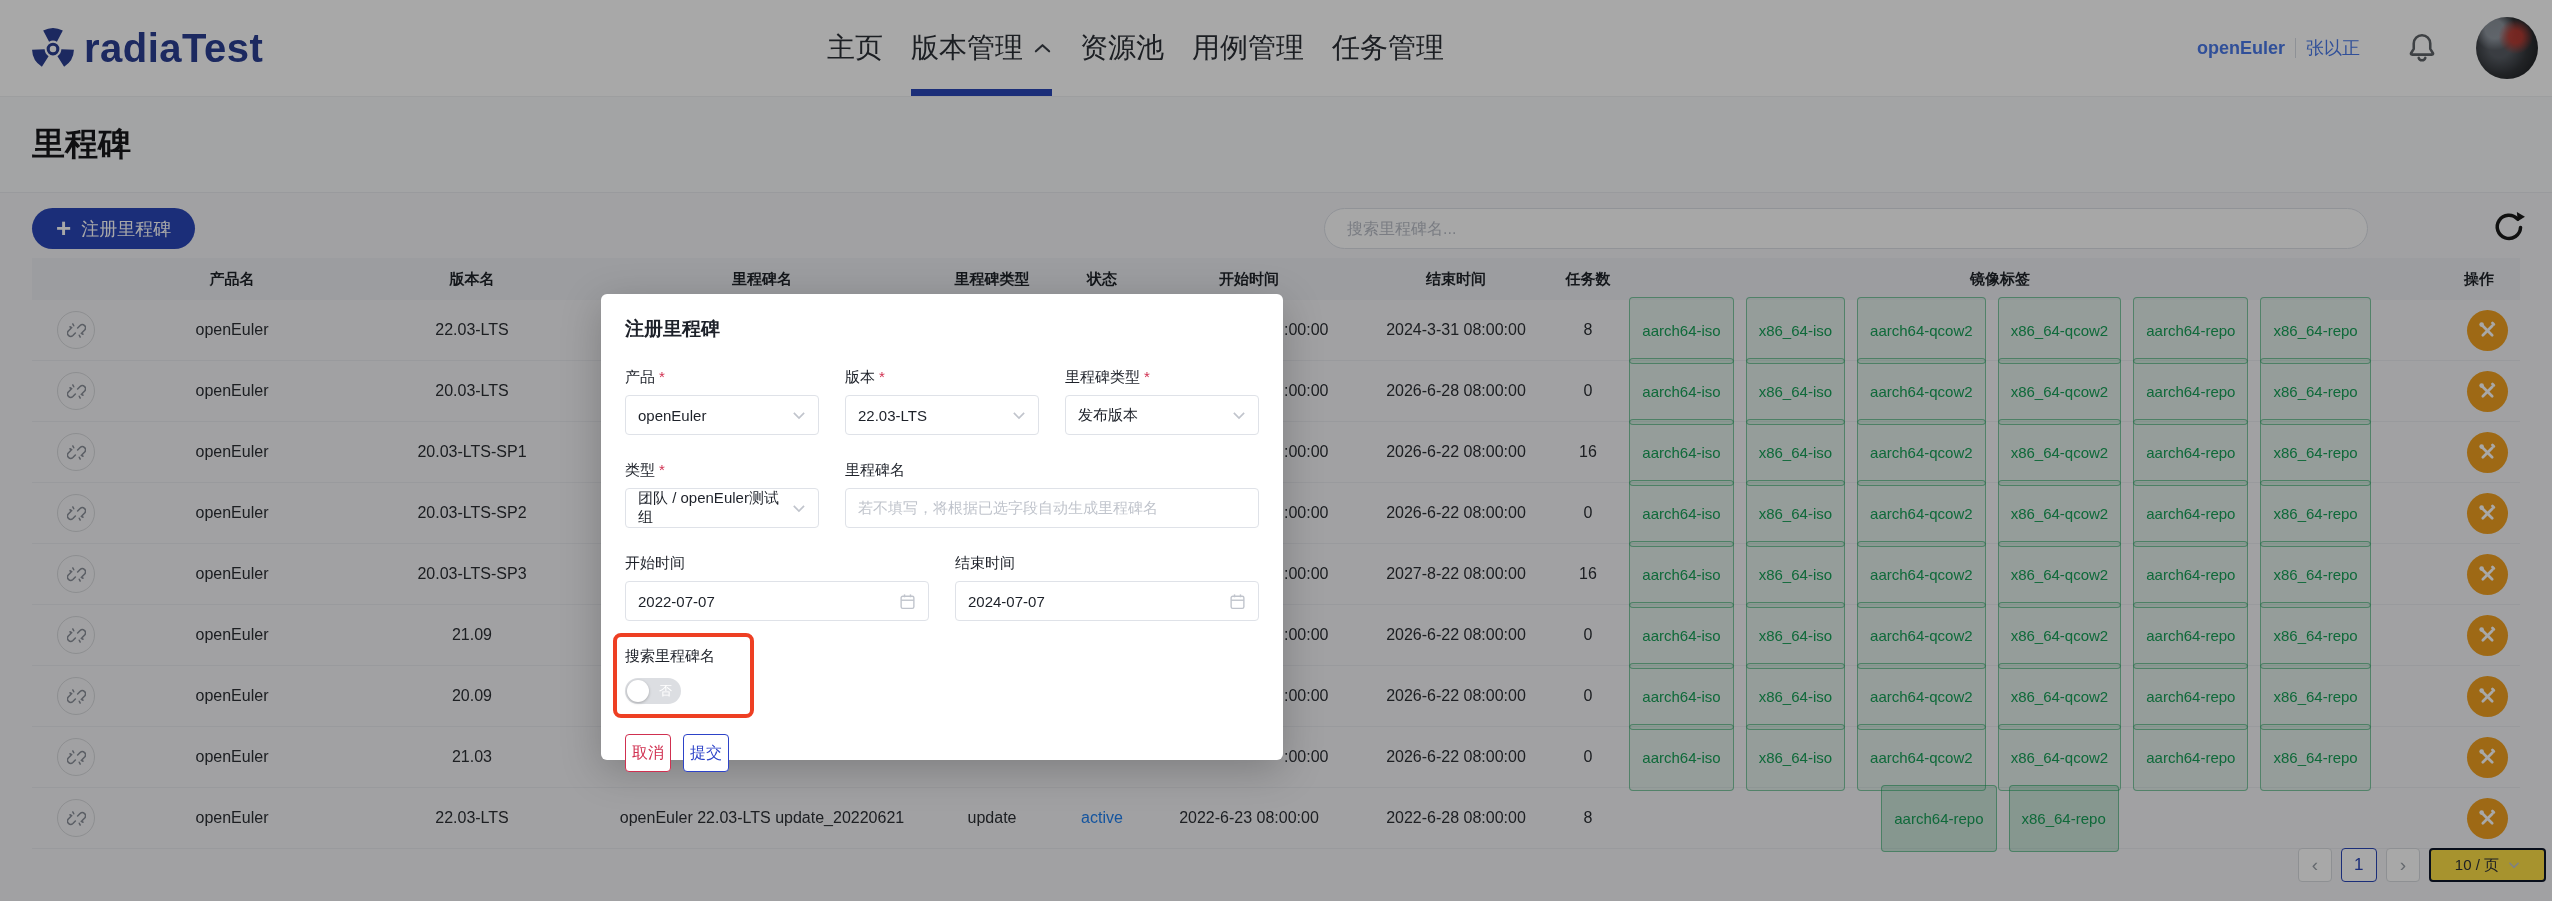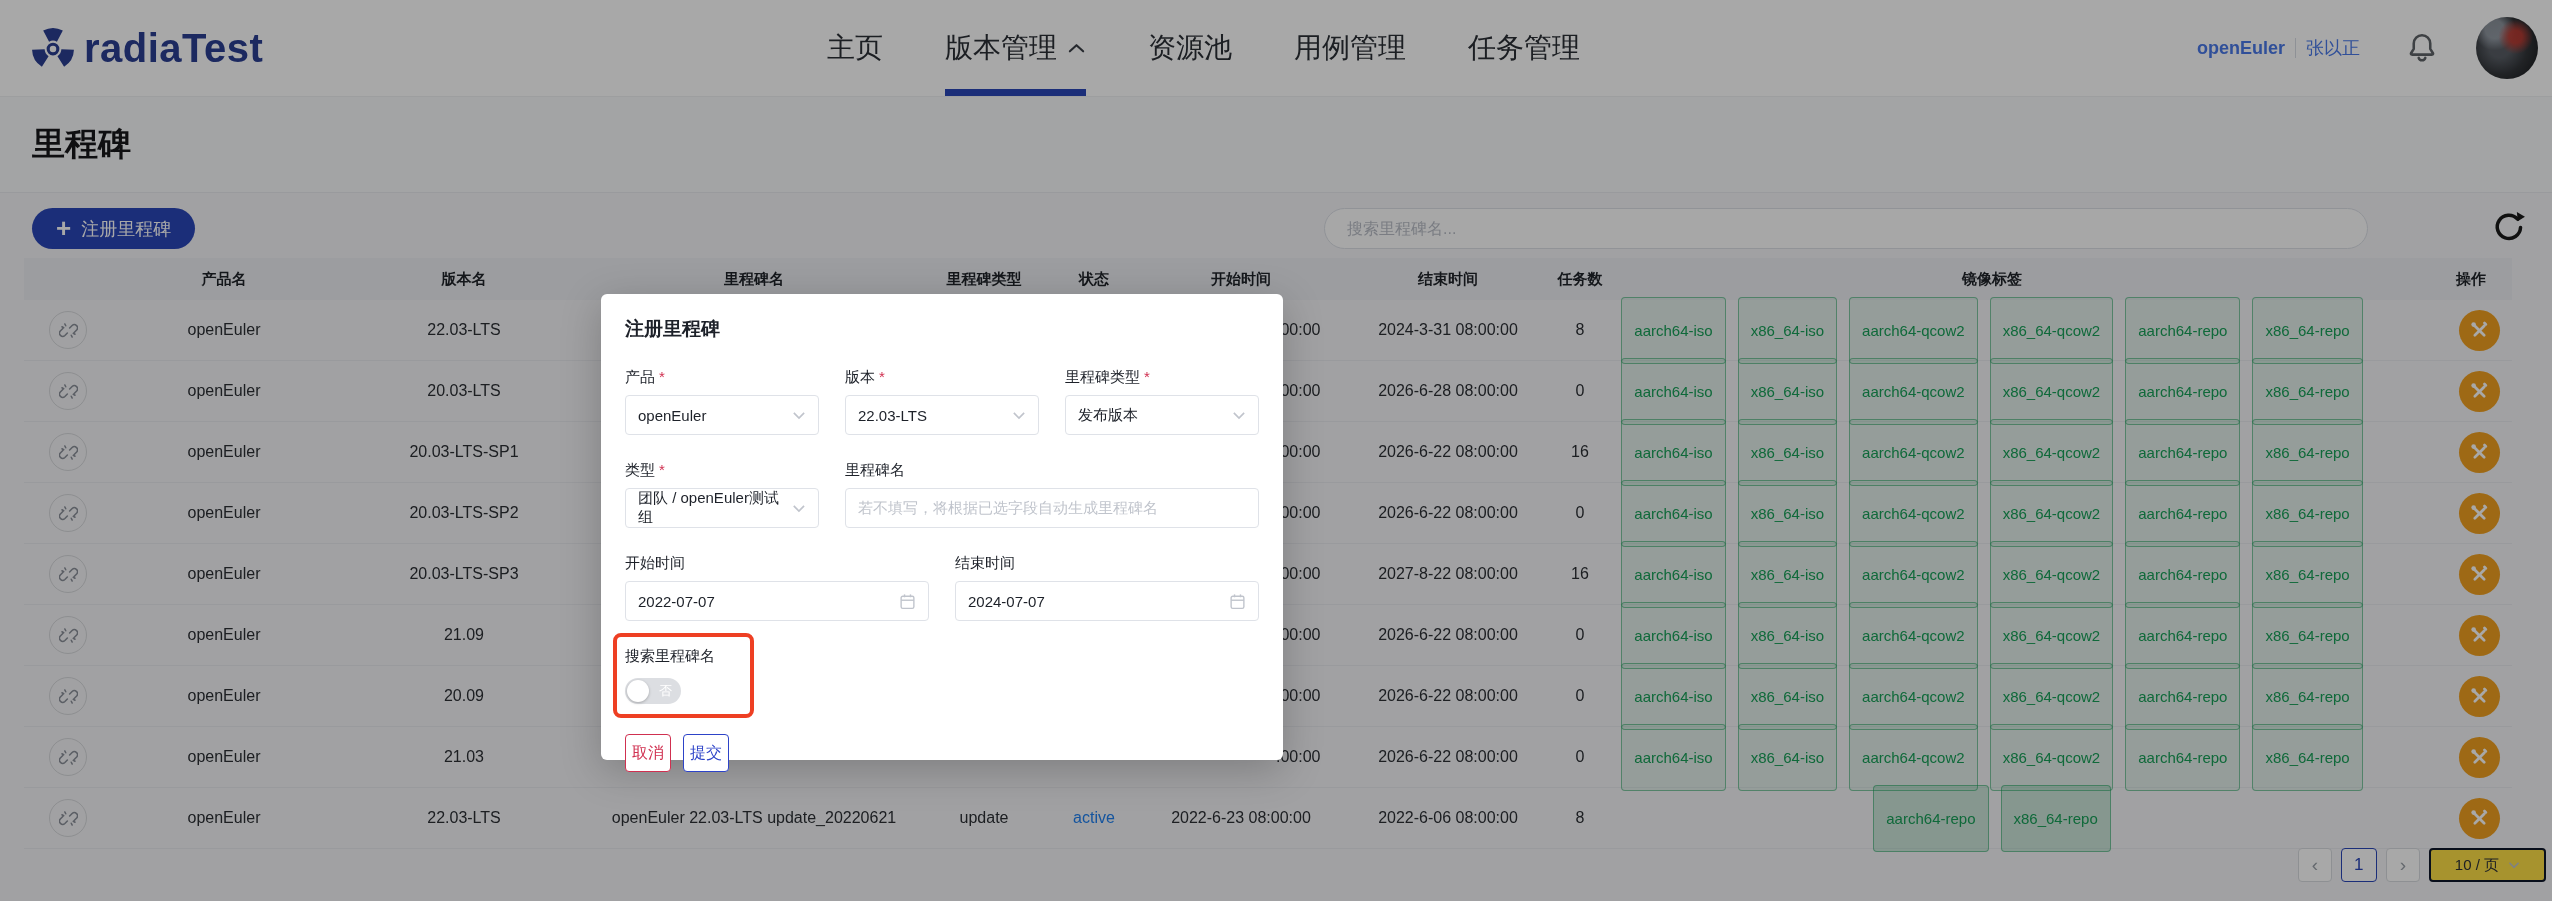--- a/index.html
+++ b/index.html
@@ -5,21 +5,21 @@
   html,body{margin:0;padding:0;}
   body{
     position:relative;width:2552px;height:901px;overflow:hidden;
     background:#f4f5f7;font-family:"Liberation Sans","DejaVu Sans",sans-serif;
     -webkit-font-smoothing:antialiased;
   }
   
   .navbar{position:absolute;top:0;left:0;width:2552px;height:96px;background:#fff;border-bottom:1px solid #eef0f2;z-index:1;}
   .logo{position:absolute;left:30px;top:0;height:96px;display:flex;align-items:center;gap:8px;cursor:pointer;}
   .logo-text{font-size:40px;font-weight:bold;color:#2b3f92;letter-spacing:.5px;}
-  .nav-menu{position:absolute;left:827px;top:0;height:96px;display:flex;gap:62px;}
+  .nav-menu{position:absolute;left:827px;top:0;height:96px;display:flex;gap:28px;}
   .nav-item{position:relative;display:flex;align-items:center;gap:10px;font-size:28px;color:#2b2f36;cursor:pointer;}
   .nav-item.active::after{content:'';position:absolute;left:0;right:0;bottom:0;height:7px;background:#2a46b8;}
   .user-area{position:absolute;right:14px;top:0;height:96px;display:flex;align-items:center;}
   .org{font-size:18px;font-weight:bold;color:#4a79e8;cursor:pointer;}
   .udiv{width:1px;height:20px;background:#d8dce4;margin:0 10px;}
   .uname{font-size:18px;color:#4a79e8;cursor:pointer;}
   .bell{margin-left:44px;display:flex;cursor:pointer;}
   .avatar{width:62px;height:62px;border-radius:50%;margin-left:36px;cursor:pointer;
     background:
       radial-gradient(circle at 64% 32%, rgba(196,58,48,.85) 0 11%, rgba(196,58,48,0) 30%),
@@ -30,21 +30,21 @@
   .titlebar h1{margin:0 0 0 32px;font-size:33px;font-weight:bold;color:#17181a;}
   
   .register{position:absolute;left:32px;top:208px;height:41px;padding:0 24px;border:none;border-radius:21px;
     background:#2a46b8;color:#fff;font-size:18px;display:flex;align-items:center;gap:10px;cursor:pointer;font-family:inherit;}
   .register .plus{font-size:26px;font-weight:bold;line-height:1;margin-top:-2px;}
   .search{position:absolute;left:1324px;top:208px;width:1044px;height:41px;box-sizing:border-box;border:1px solid #dcdfe6;
     border-radius:21px;background:#fdfdfe;padding:0 22px;font-size:16px;color:#0c4a6e;outline:none;font-family:inherit;}
   .search::placeholder{color:#b9bdc6;}
   .refresh{position:absolute;left:2490px;top:209px;cursor:pointer;display:flex;}
   
-  .table{position:absolute;left:24px;top:258px;width:2488px;z-index:0;}
+  .table{position:absolute;left:32px;top:258px;width:2488px;z-index:0;}
   .thead{display:flex;height:42px;background:#edeff3;align-items:stretch;}
   .th{display:flex;align-items:center;justify-content:center;font-size:15px;font-weight:bold;color:#1f2329;}
   .trow{display:flex;height:60px;border-bottom:1px solid #e9eaee;align-items:stretch;}
   .td{display:flex;align-items:center;justify-content:center;font-size:16px;color:#2c2f35;}
   .c0{width:90px;}.c1{width:220px;}.c2{width:260px;}.c3{width:320px;}.c4{width:140px;}.c5{width:80px;}
   .c6{width:214px;}.c7{width:200px;}.c8{width:64px;}.c9{width:760px;}.c10{width:140px;}
   .td.c0{justify-content:flex-start;padding-left:25px;box-sizing:border-box;}
   .td.c10,.th.c10{justify-content:flex-end;padding-right:12px;box-sizing:border-box;}
   .th.c10{padding-right:26px;}
   .td.start-frag{justify-content:flex-start;padding-left:142px;box-sizing:border-box;}
@@ -501,21 +501,21 @@
               <path d="M16.9 13.9 l-1.9 -1"></path>
             </svg>
           </span>
         </div>
         <div class="td c1">openEuler</div>
         <div class="td c2">22.03-LTS</div>
         <div class="td c3">openEuler 22.03-LTS update_20220621</div>
         <div class="td c4">update</div>
         <div class="td c5 status-active">active</div>
         <div class="td c6">2022-6-23 08:00:00</div>
-        <div class="td c7">2022-6-06 08:00:00</div>
+        <div class="td c7">2022-6-28 08:00:00</div>
         <div class="td c8">8</div>
         <div class="td c9 tags">
           <span class="tag tag-filled">aarch64-repo</span>
           <span class="tag tag-filled">x86_64-repo</span>
         </div>
         <div class="td c10">
           <button class="ops-btn">
             <svg width="21" height="21" viewBox="0 0 20 20" fill="#fff">
               <rect x="8.7" y="2.2" width="2.6" height="15.4" rx="1.3" transform="rotate(45 10 10)"></rect>
               <rect x="8.7" y="2.2" width="2.6" height="15.4" rx="1.3" transform="rotate(-45 10 10)"></rect>

